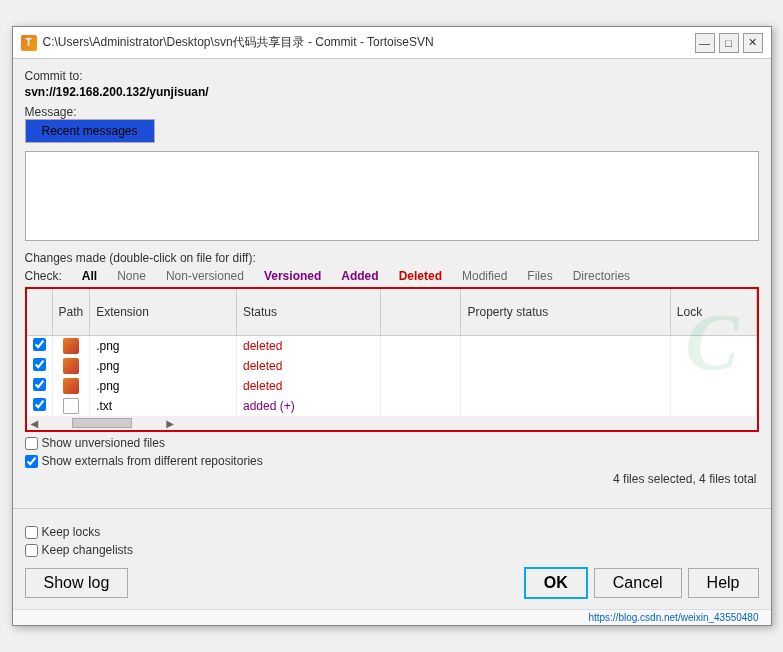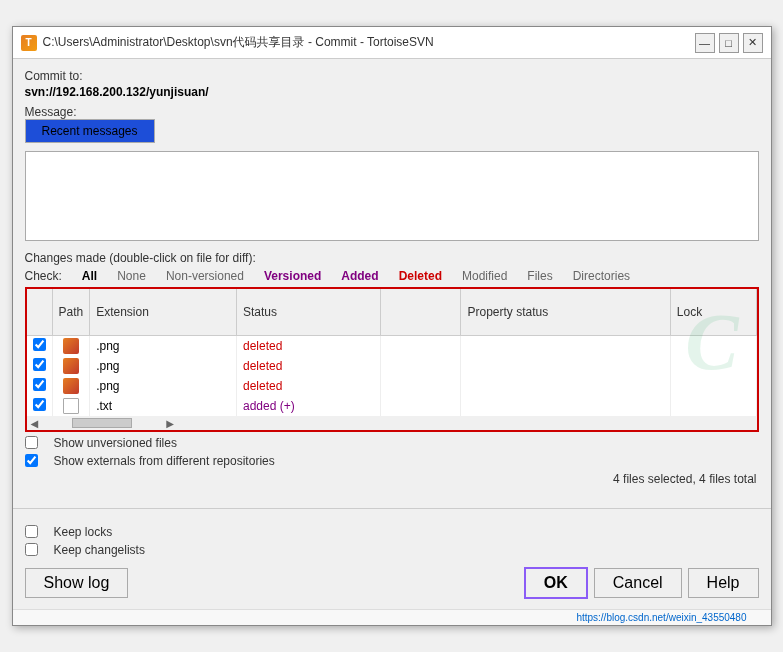--- a/index.html
+++ b/index.html
@@ -210,22 +210,22 @@
       padding-right: 2px;
     }
 
     .options-row {
       display: flex;
       gap: 12px;
       margin-bottom: 4px;
     }
     .checkbox-label {
       display: flex;
-      align-items: flex-start;
-      gap: 16px;
+      align-items: center;
+      gap: 4px;
       font-size: 12px;
       color: #333;
       cursor: pointer;
     }
 
     .separator {
       border: none;
       border-top: 1px solid #ccc;
       margin: 8px 0;
     }
@@ -257,30 +257,30 @@
     .btn {
       padding: 5px 18px;
       font-size: 16px;
       border: 1px solid #aaa;
       background: #f0f0f0;
       cursor: pointer;
       min-width: 70px;
       text-align: center;
     }
     .btn-ok {
-      border: 2px solid #8b5cf6;
+      border: 2px solid #0ea5e9;
       font-weight: bold;
       min-width: 60px;
     }
 
     .url-bar {
       font-size: 10px;
       color: #0066cc;
       text-align: right;
-      padding: 2px 24px;
+      padding: 2px 12px;
       border-top: 1px solid #ddd;
       background: #f8f8f8;
     }
 
     .table-outer {
       position: relative;
     }
     .tortoise-watermark {
       position: absolute;
       right: 20px;

